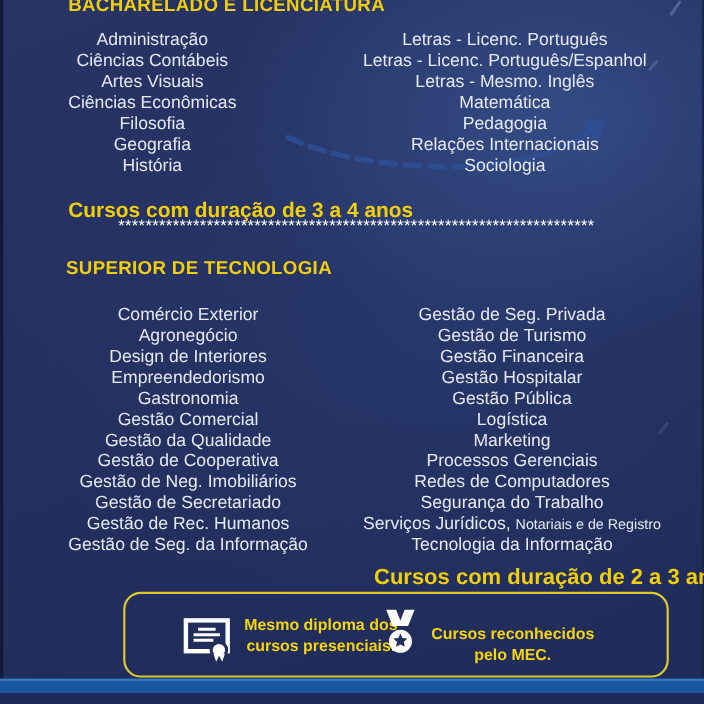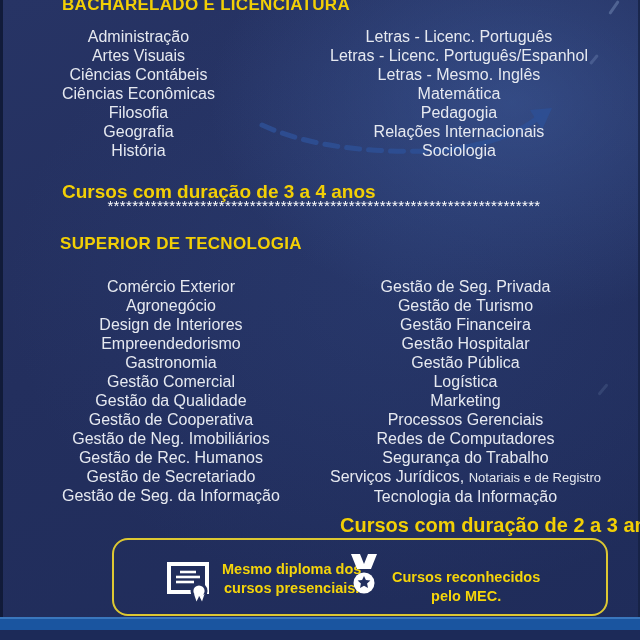--- a/index.html
+++ b/index.html
@@ -85,22 +85,22 @@
     <polygon points="302,13 280,15 292,35" fill="#2d4f93" opacity="0.9"></polygon>
   </svg>
   <div class="slash slash1"></div>
   <div class="slash slash2"></div>
   <div class="slash slash3"></div>
 
   <div class="sec-title title-bach">BACHARELADO E LICENCIATURA</div>
 
   <ul class="course-list bach-left">
     <li>Administração</li>
+    <li>Ciências Contábeis</li>
     <li>Artes Visuais</li>
-    <li>Ciências Contábeis</li>
     <li>Ciências Econômicas</li>
     <li>Filosofia</li>
     <li>Geografia</li>
     <li>História</li>
   </ul>
 
   <ul class="course-list bach-right">
     <li>Letras - Licenc. Português</li>
     <li>Letras - Licenc. Português/Espanhol</li>
     <li>Letras - Mesmo. Inglês</li>
@@ -119,22 +119,22 @@
   <ul class="course-list tech-left">
     <li>Comércio Exterior</li>
     <li>Agronegócio</li>
     <li>Design de Interiores</li>
     <li>Empreendedorismo</li>
     <li>Gastronomia</li>
     <li>Gestão Comercial</li>
     <li>Gestão da Qualidade</li>
     <li>Gestão de Cooperativa</li>
     <li>Gestão de Neg. Imobiliários</li>
+    <li>Gestão de Secretariado</li>
     <li>Gestão de Rec. Humanos</li>
-    <li>Gestão de Secretariado</li>
     <li>Gestão de Seg. da Informação</li>
   </ul>
 
   <ul class="course-list tech-right">
     <li>Gestão de Seg. Privada</li>
     <li>Gestão de Turismo</li>
     <li>Gestão Financeira</li>
     <li>Gestão Hospitalar</li>
     <li>Gestão Pública</li>
     <li>Logística</li>

